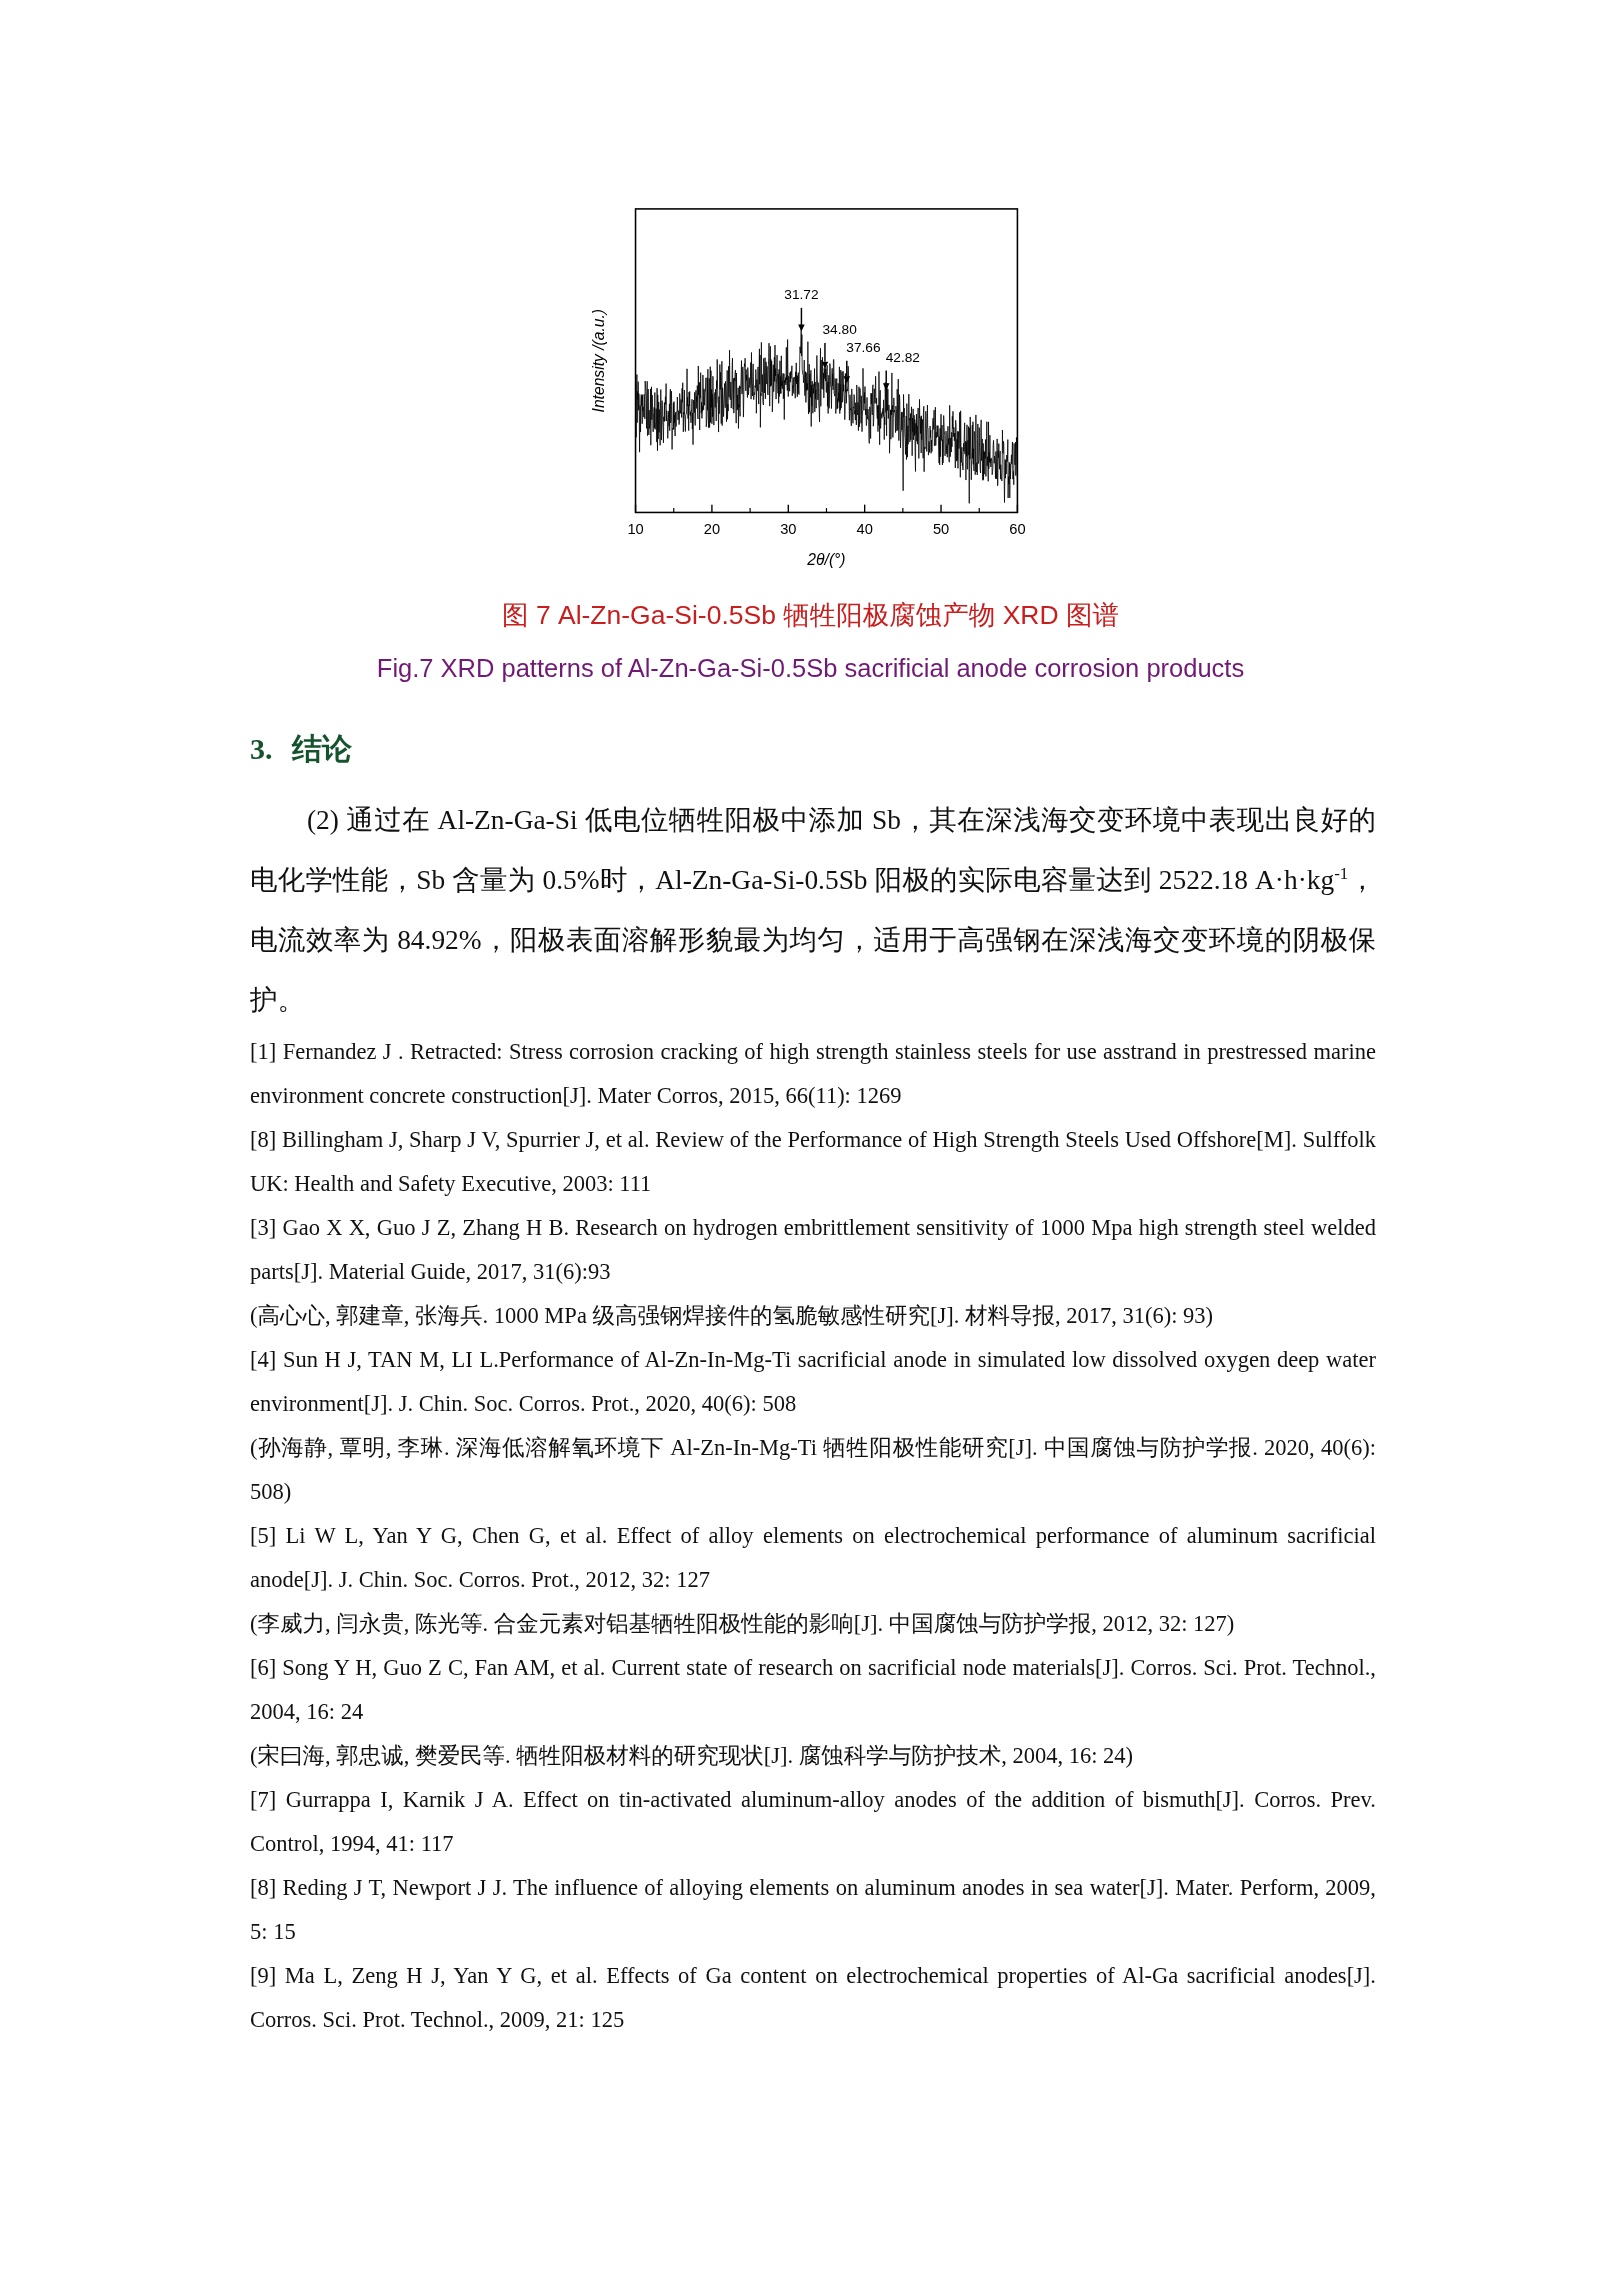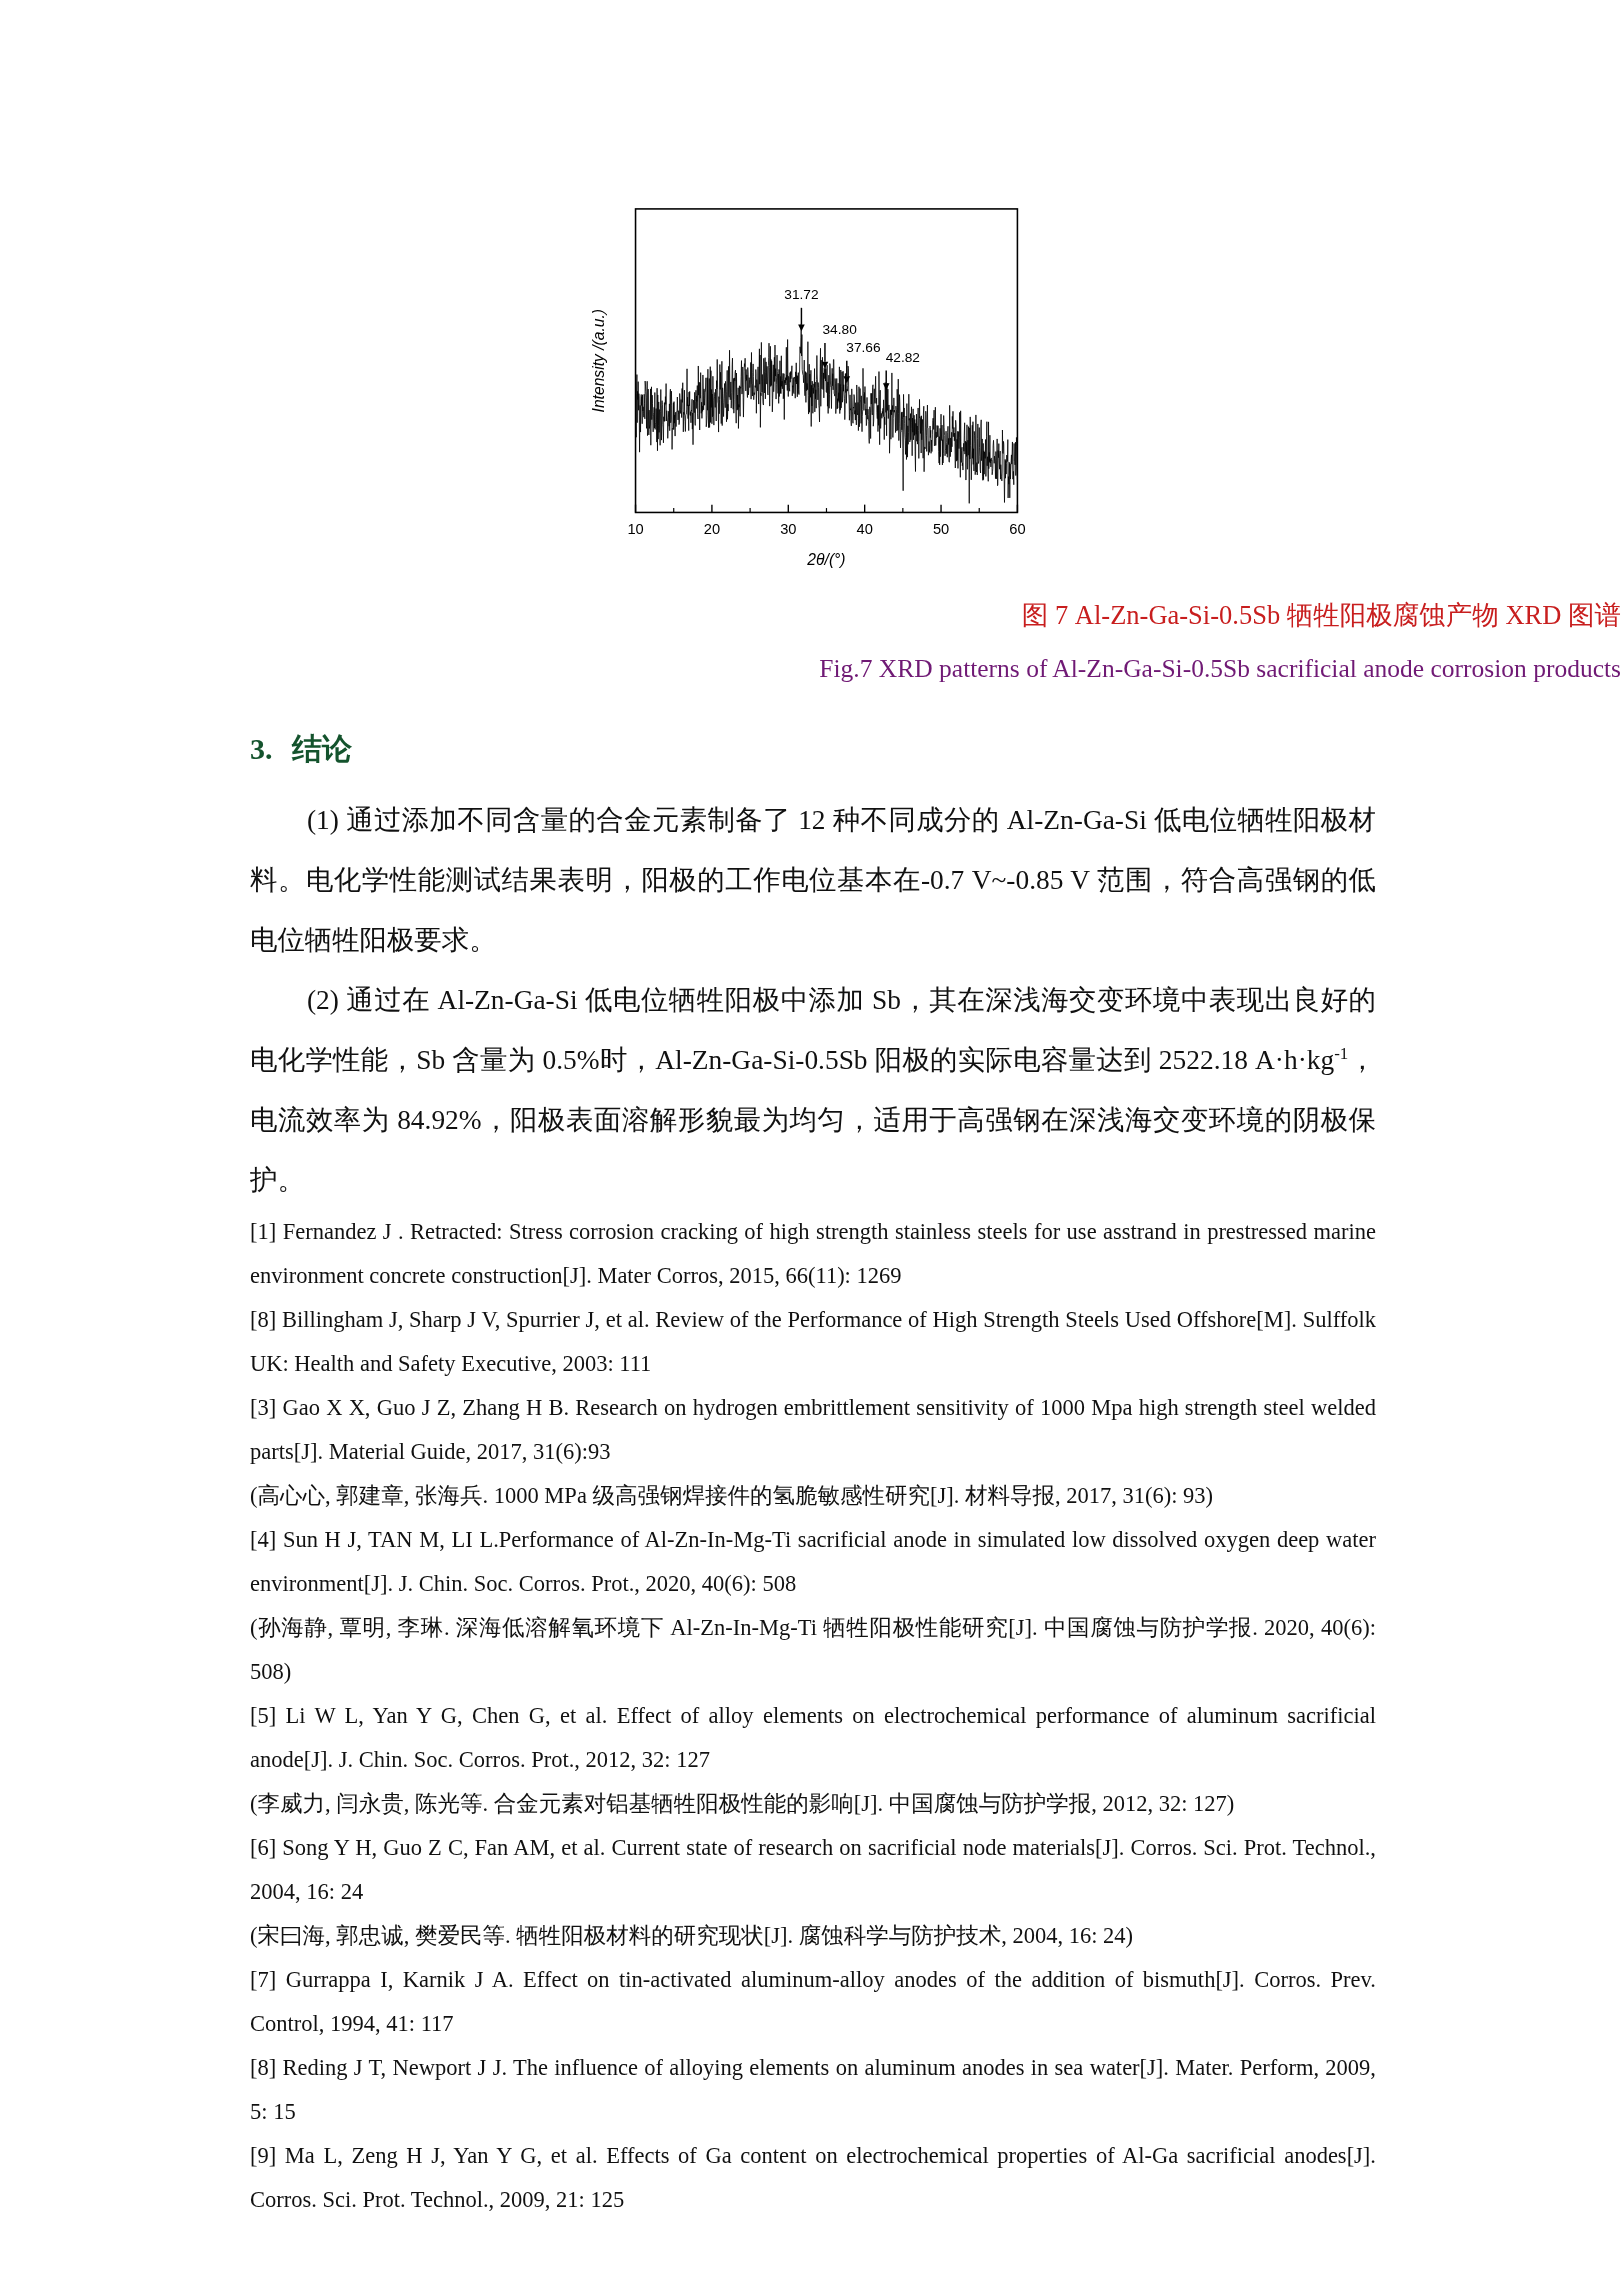--- a/index.html
+++ b/index.html
@@ -9,21 +9,21 @@
     background:#ffffff;
     font-family:"Liberation Serif","DejaVu Serif",serif;
     color:#111;
     overflow:hidden;
   }
   .figure-wrap{
     margin:197px 0 0 567px;
     width:470px;height:392px;
   }
   .content{ padding:0 245px 0 250px; }
-  .cap{ text-align:right; margin:0; font-family:Liberation Serif, serif; }
+  .cap{ text-align:center; margin:8px; font-family:Liberation Sans, sans-serif; }
   .cap-zh{ margin-top:9.8px; font-size:26.5px; line-height:33px; }
   .cap-en{ margin-top:21.6px; font-size:25.5px; line-height:31px; }
   h2{ font-family:"Liberation Serif","DejaVu Serif",serif; color:#14532d; }
   .sec-head{ margin:45px 0 19.6px 0; font-size:30px; font-weight:bold; }
   .sec-head .num{ margin-right:19.6px; }
   .body-para{
     margin:0; font-size:27.4px; line-height:60px;
     text-align:justify; text-indent:57px;
   }
   .body-para sup{ font-size:0.62em; line-height:0; vertical-align:super; }
@@ -75,21 +75,20 @@
         <polygon points="322.596,190 329.39599999999996,190 325.996,197" fill="#000"></polygon>
       </svg></div>
 
   <p class="cap cap-zh" style="color: rgb(200, 30, 30);">图 7 Al-Zn-Ga-Si-0.5Sb 牺牲阳极腐蚀产物 XRD 图谱</p>
   <p class="cap cap-en" style="color: #701a75;">Fig.7 XRD patterns of Al-Zn-Ga-Si-0.5Sb sacrificial anode corrosion products</p>
 
   <div class="content">
 
     <h2 class="sec-head"><span class="num">3.</span><span>结论</span></h2>
 
-    <p class="body-para">(1) 通过添加不同含量的合金元素制备了 12 种不同成分的 Al-Zn-Ga-Si 低电位牺牲阳极材料。电化学性能测试结果表明，阳极的工作电位基本在-0.7 V~-0.85 V 范围，符合高强钢的低电位牺牲阳极要求。</p>
 
     <p class="body-para"><span>(2) 通过在 Al-Zn-Ga-Si 低电位牺牲阳极中添加 Sb，其在深浅海交变环境中表现出良好的电化学性能，Sb 含量为 0.5%时，Al-Zn-Ga-Si-0.5Sb 阳极的实际电容量达到 2522.18 A·h·kg</span><sup>-1</sup><span>，电流效率为 84.92%，阳极表面溶解形貌最为均匀，适用于高强钢在深浅海交变环境的阴极保护。</span></p>
 
 
     <div id="refs-list">
         <p class="ref-item">[1] Fernandez J . Retracted: Stress corrosion cracking of high strength stainless steels for use asstrand in prestressed marine environment concrete construction[J]. Mater Corros, 2015, 66(11): 1269</p>
         <p class="ref-item">[8] Billingham J, Sharp J V, Spurrier J, et al. Review of the Performance of High Strength Steels Used Offshore[M]. Sulffolk UK: Health and Safety Executive, 2003: 111</p>
         <p class="ref-item">[3] Gao X X, Guo J Z, Zhang H B. Research on hydrogen embrittlement sensitivity of 1000 Mpa high strength steel welded parts[J]. Material Guide, 2017, 31(6):93</p>
         <p class="ref-item">(高心心, 郭建章, 张海兵. 1000 MPa 级高强钢焊接件的氢脆敏感性研究[J]. 材料导报, 2017, 31(6): 93)</p>
         <p class="ref-item">[4] Sun H J, TAN M, LI L.Performance of Al-Zn-In-Mg-Ti sacrificial anode in simulated low dissolved oxygen deep water environment[J]. J. Chin. Soc. Corros. Prot., 2020, 40(6): 508</p>

